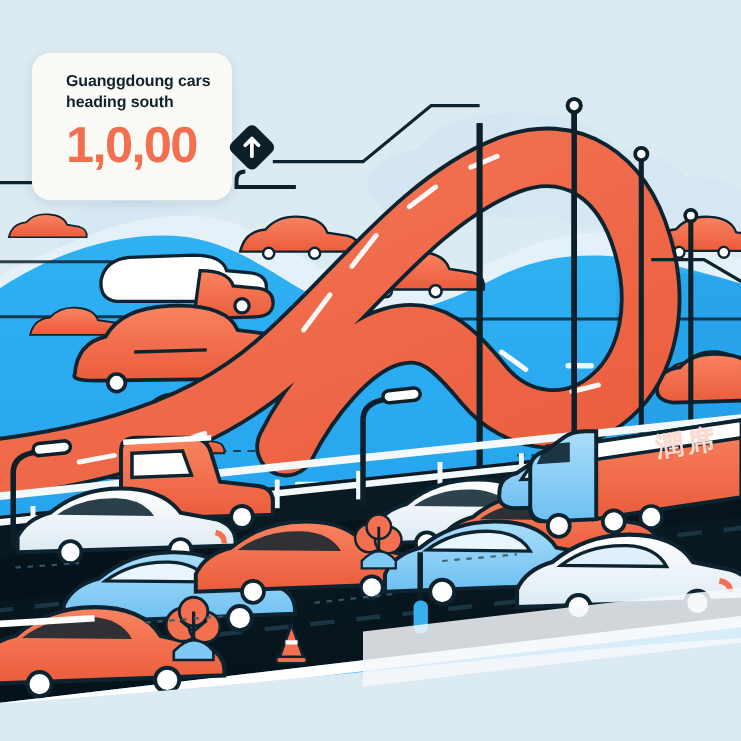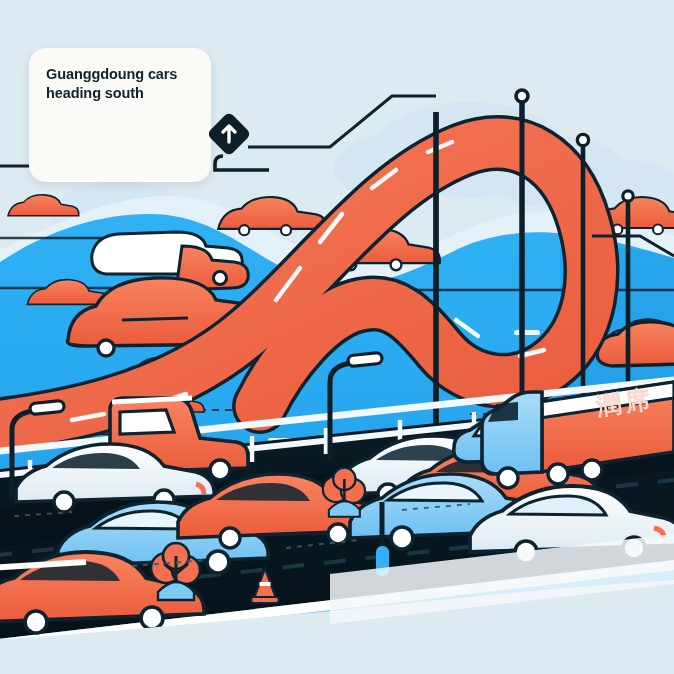--- a/index.html
+++ b/index.html
@@ -22,21 +22,21 @@
   #stat-card {
     position: absolute;
     left: 29px;
     top: 48px;
     width: 182px;
     height: 134px;
     background: #fafaf7;
     border-radius: 17px;
     box-shadow: 0 3px 10px rgba(20,40,60,0.10);
     box-sizing: border-box;
-    padding: 17px 0 0 17px;
+    padding: 17px 0 0 31px;
     z-index: 40;
   }
   #card-title {
     font-size: 14.5px;
     font-weight: 700;
     line-height: 1.28;
     color: #12222c;
     letter-spacing: -0.1px;
     width: 152px;
   }
@@ -427,19 +427,20 @@
   </svg>
 
   <svg style="position:absolute;left:205px;top:112px;width:72px;height:66px;z-index:45" viewBox="0 0 72 66" xmlns="http://www.w3.org/2000/svg">
     <path d="M18 44 q-8 0 -8 8 L10 58 L64 58" fill="none" stroke="#0d1f29" stroke-width="3.6"></path>
     <rect x="8" y="6" width="32" height="32" rx="6" transform="rotate(45 24 22)" fill="#0d1f29"></rect>
     <path d="M24 30 L 24 14 M24 14 L 18 20 M24 14 L 30 20" stroke="#ffffff" stroke-width="3.4" fill="none" stroke-linecap="round" stroke-linejoin="round"></path>
   </svg>
 
   <div id="stat-card">
     <div id="card-title">Guanggdoung cars heading south</div>
+    <div id="card-value">1,0,00</div>
   </div>
 
   <div style="position:absolute;left:596px;top:386px;z-index:46;
               font-size:25px;font-weight:700;color:#ffd9cd;letter-spacing:4px;
               transform:rotate(-8deg);text-shadow:0 1px 0 rgba(0,0,0,0.12);">潤席</div>
 
 </div>
 
 </body></html>

